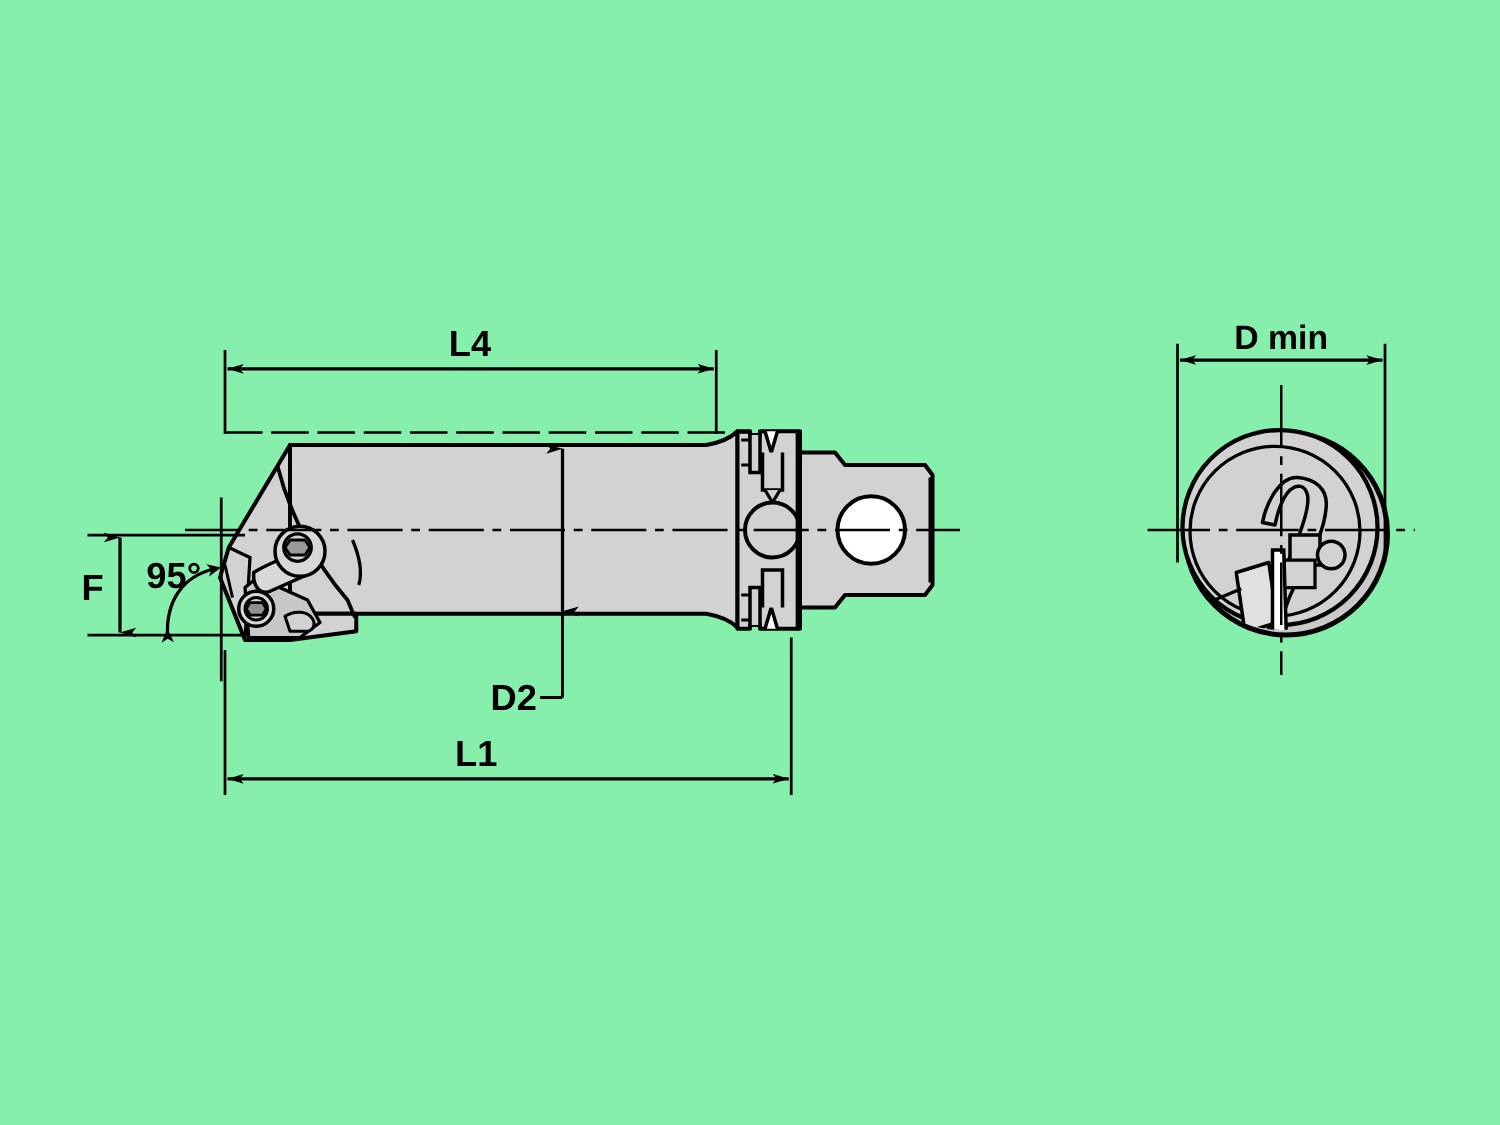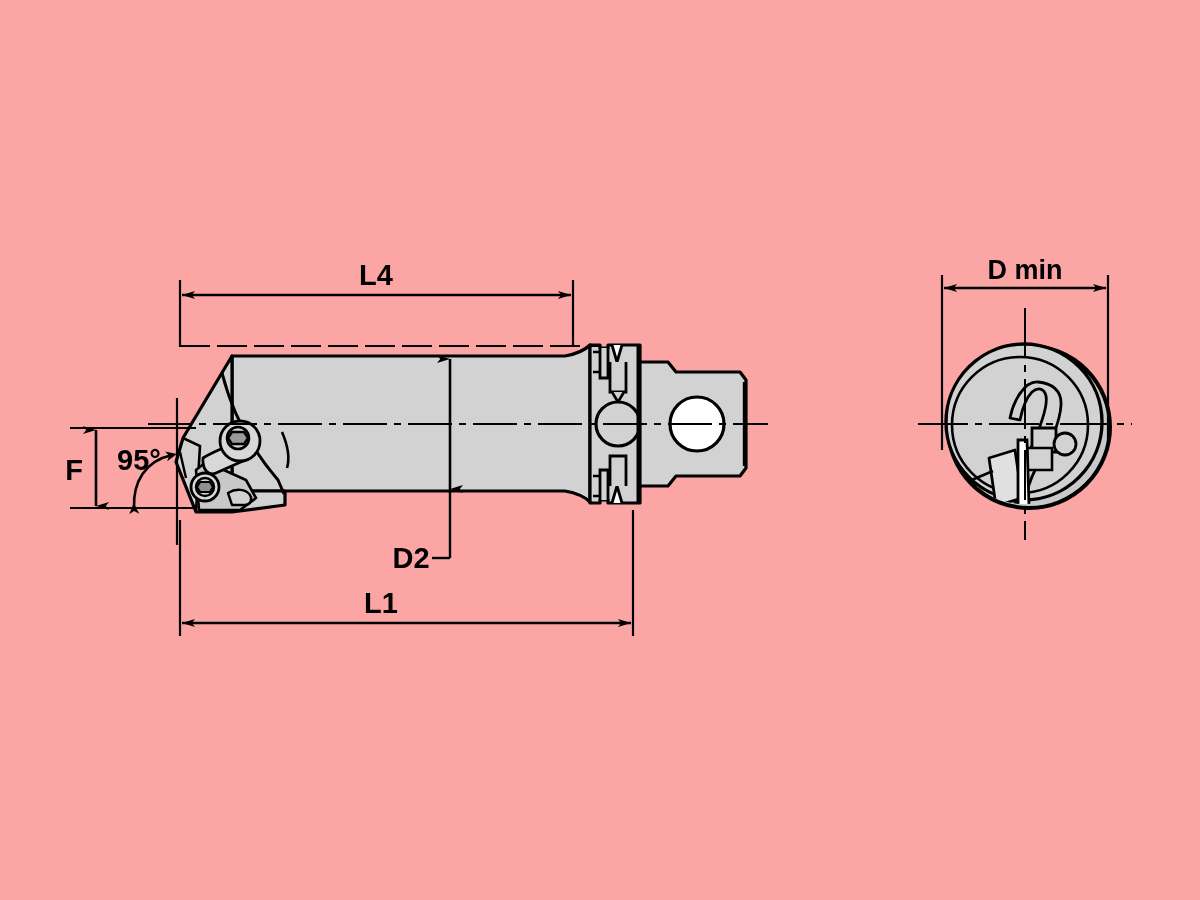--- a/index.html
+++ b/index.html
@@ -8,21 +8,21 @@
     padding: 0;
     background: #ffffff;
   }
   body {
     font-family: "Liberation Sans", sans-serif;
   }
   #drawing-root {
     position: relative;
     width: 1200px;
     height: 900px;
-    background: #fca5a5;
+    background: #86efac;
     overflow: hidden;
   }
   svg.drawing-canvas {
     display: block;
     width: 1200px;
     height: 900px;
   }
   .dim-text {
     font-family: "Liberation Sans", sans-serif;
     font-weight: bold;

